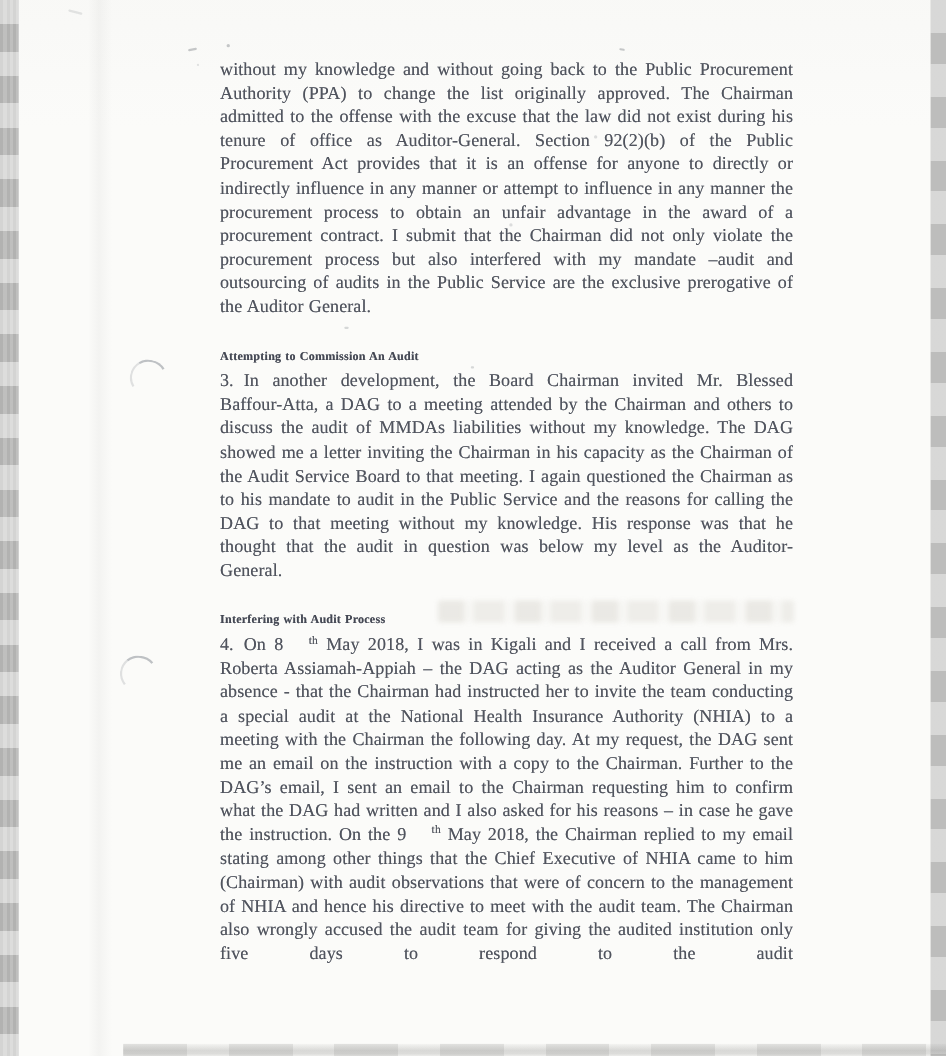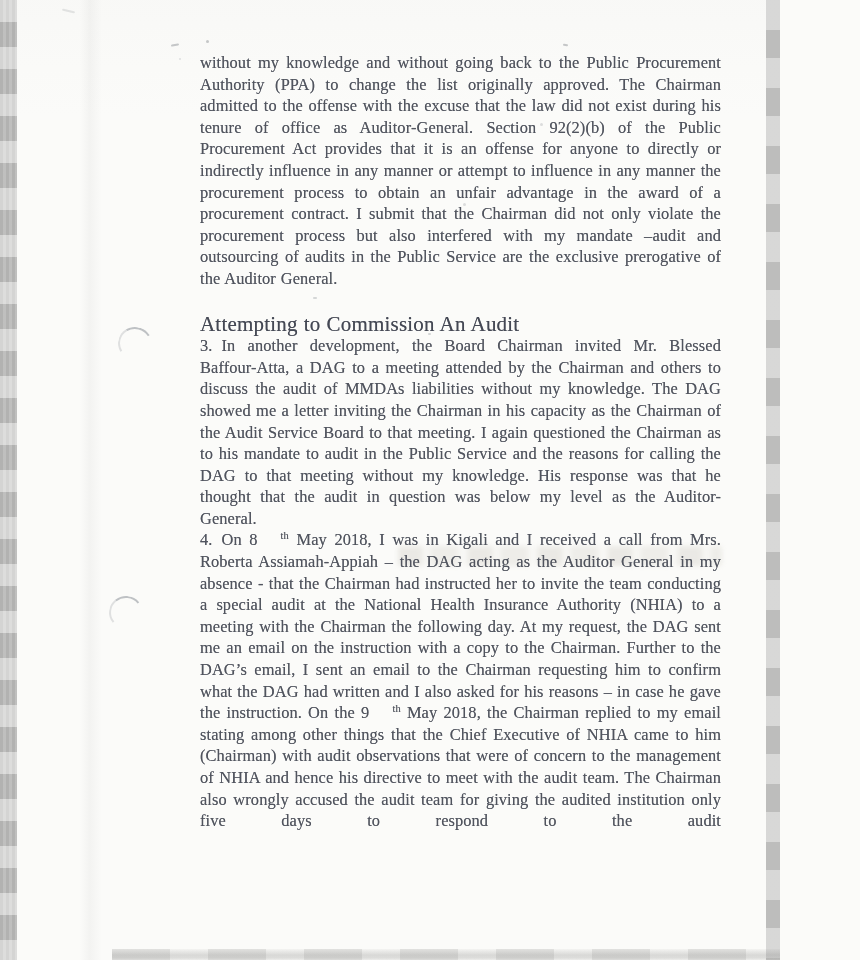--- a/index.html
+++ b/index.html
@@ -6,21 +6,21 @@
     margin: 0;
     padding: 0;
     width: 860px;
     height: 960px;
     overflow: hidden;
     background: var(--paper, #fbfbf9);
     font-family: "Liberation Serif", "DejaVu Serif", serif;
   }
   .page {
     position: relative;
-    width: 780px;
+    width: 860px;
     height: 960px;
     background:
       linear-gradient(180deg, rgba(246,246,244,0.5) 0%, rgba(255,255,255,0) 12%),
       var(--paper, #fbfbf9);
   }
   
   .edge-left {
     position: absolute; left: 0; top: 0; width: 17px; height: 960px;
     background:
       repeating-linear-gradient(180deg, rgba(255,255,255,0.35) 0 22px, rgba(0,0,0,0.06) 22px 47px),
@@ -82,22 +82,22 @@
     font-size: 16.4px;
     line-height: 21.6px;
     text-align: justify;
     word-spacing: 0.6px;
     letter-spacing: 0.1px;
     text-shadow: 0 0 0.6px rgba(78,82,92,0.65);
   }
   .content p { margin: 0; }
   .content h3 {
     margin: 24px 0 0 0;
-    font-size: 21px;
-    font-weight: normal;
+    font-size: 11px;
+    font-weight: bold;
     color: var(--ink_heading, #444854);
     letter-spacing: 0.2px;
   }
   .pnum { margin-right: 9px; }
   sup { font-size: 10.5px; line-height: 0; vertical-align: super; margin-left: 23px; }
   .cutoff { text-align-last: justify; }
 </style>
 </head>
 <body>
 
@@ -122,19 +122,20 @@
   <div class="speck s8"></div>
 
   <div class="content">
 
     <p>without my knowledge and without going back to the Public Procurement Authority (PPA) to change the list originally approved. The Chairman admitted to the offense with the excuse that the law did not exist during his tenure of office as Auditor-General. Section 92(2)(b) of the Public Procurement Act provides that it is an offense for anyone to directly or indirectly influence in any manner or attempt to influence in any manner the procurement process to obtain an unfair advantage in the award of a procurement contract. I submit that the Chairman did not only violate the procurement process but also interfered with my mandate –audit and outsourcing of audits in the Public Service are the exclusive prerogative of the Auditor General.</p>
 
     <h3>Attempting to Commission An Audit</h3>
 
     <p><span class="pnum">3.</span><span>In another development, the Board Chairman invited Mr. Blessed Baffour-Atta, a DAG to a meeting attended by the Chairman and others to discuss the audit of MMDAs liabilities without my knowledge. The DAG showed me a letter inviting the Chairman in his capacity as the Chairman of the Audit Service Board to that meeting. I again questioned the Chairman as to his mandate to audit in the Public Service and the reasons for calling the DAG to that meeting without my knowledge. His response was that he thought that the audit in question was below my level as the Auditor-General.</span></p>
 
+    <h3>Interfering with Audit Process</h3>
 
     <p class="cutoff"><span class="pnum">4.</span><span>On 8</span><sup>th</sup><span> May 2018, I was in Kigali and I received a call from Mrs. Roberta Assiamah-Appiah – the DAG acting as the Auditor General in my absence - that the Chairman had instructed her to invite the team conducting a special audit at the National Health Insurance Authority (NHIA) to a meeting with the Chairman the following day. At my request, the DAG sent me an email on the instruction with a copy to the Chairman. Further to the DAG’s email, I sent an email to the Chairman requesting him to confirm what the DAG had written and I also asked for his reasons – in case he gave the instruction. On the 9</span><sup>th</sup><span> May 2018, the Chairman replied to my email stating among other things that the Chief Executive of NHIA came to him (Chairman) with audit observations that were of concern to the management of NHIA and hence his directive to meet with the audit team. The Chairman also wrongly accused the audit team for giving the audited institution only five days to respond to the audit</span></p>
 
   </div>
 
   <div class="bottom-edge"></div>
 </div>
 
 </body></html>

